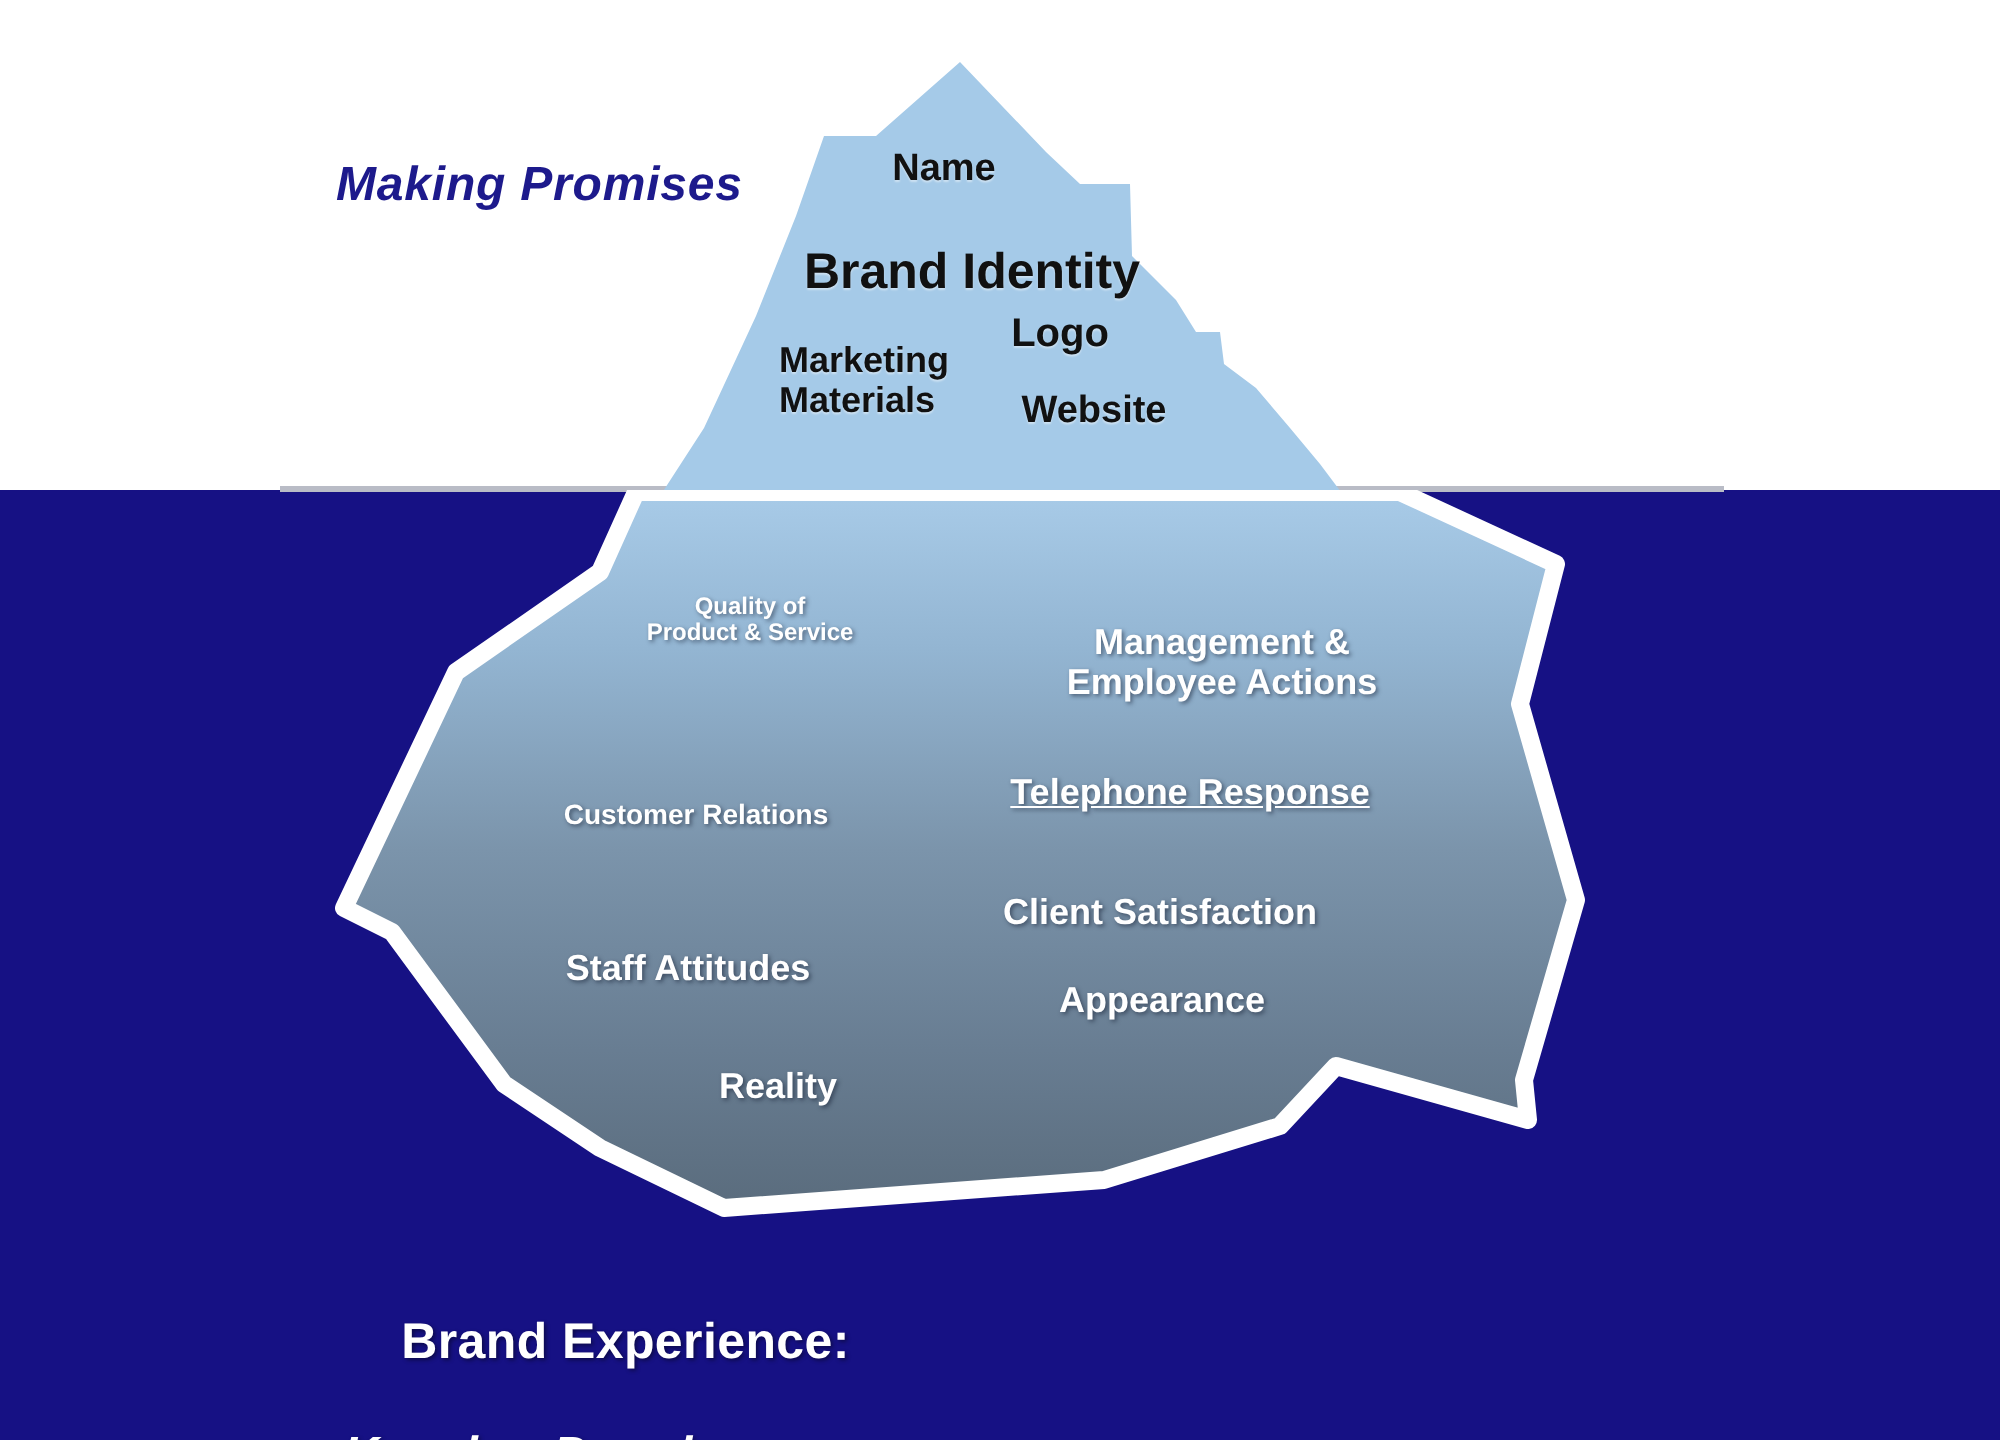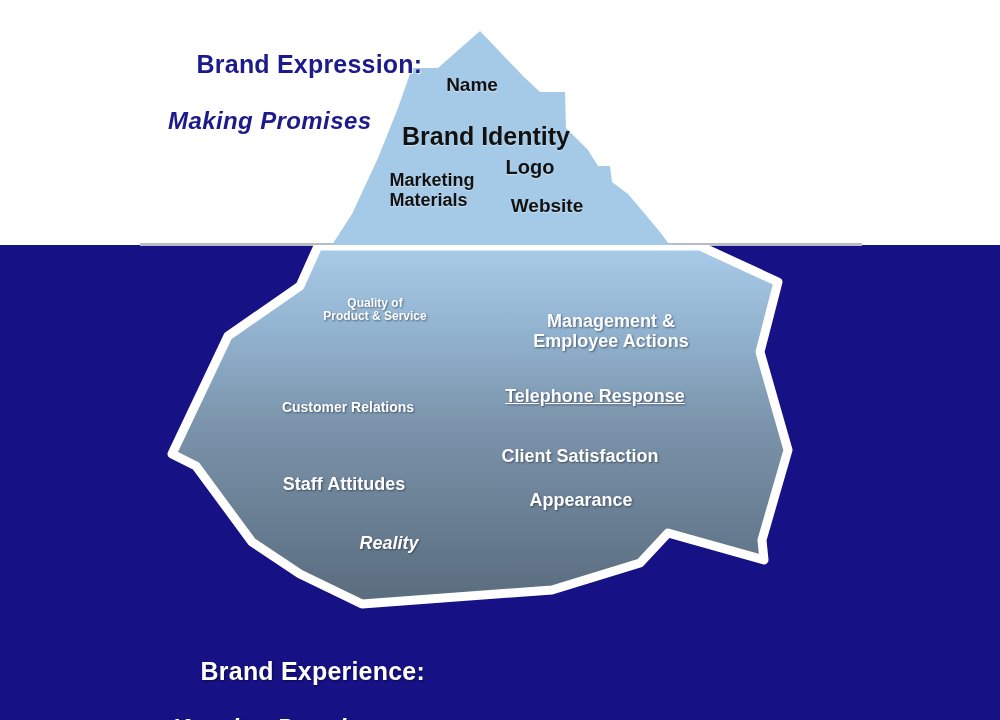--- a/index.html
+++ b/index.html
@@ -131,21 +131,20 @@
     </g>
 
     <g clip-path="url(#clipSea)">
       <path d="M318,246 L700,246 L778,282 L760,352 L788,450 L762,540 L764,560
                L668,533 L640,563 L552,590 L362,604 L300,574 L252,542 L196,466
                L172,454 L228,336 L300,286 Z" fill="url(#deepGrad)" stroke="#ffffff" stroke-width="9" stroke-linejoin="round" stroke-linecap="round"></path>
     </g>
   </svg>
 
   <div class="lbl hdr-top">
-    <span>Brand Expression:</span>
     <span class="sub">Making Promises</span>
   </div>
 
   <div class="lbl hdr-bottom">
     <span>Brand Experience:</span>
     <span class="sub">Keeping Promises</span>
   </div>
 
   <div class="lbl tip-lbl" id="tip-section-title" style="left: 486px; top: 122px; font-size: 25px;">Brand Identity</div>
 
@@ -160,16 +159,16 @@
   <div id="deep-labels">
       <div class="lbl deep-lbl" style="left: 375px; top: 297px; font-size: 12px;">Quality of
 Product &amp; Service</div>
       <div class="lbl deep-lbl" style="left: 611px; top: 311px; font-size: 18px;">Management &amp;
 Employee Actions</div>
       <div class="lbl deep-lbl" style="left: 595px; top: 386px; font-size: 18px; text-decoration: underline;">Telephone Response</div>
       <div class="lbl deep-lbl" style="left: 348px; top: 400px; font-size: 14px; text-align: center;">Customer Relations</div>
       <div class="lbl deep-lbl" style="left: 580px; top: 446px; font-size: 18px;">Client Satisfaction</div>
       <div class="lbl deep-lbl" style="left: 344px; top: 474px; font-size: 18px;">Staff Attitudes</div>
       <div class="lbl deep-lbl" style="left: 581px; top: 490px; font-size: 18px;">Appearance</div>
-      <div class="lbl deep-lbl" style="left: 389px; top: 533px; font-size: 18px; font-style: italic;">Reality</div>
+      <div class="lbl deep-lbl" style="left: 389px; top: 533px; font-size: 18px;">Reality</div>
     </div>
 
 </div>
 
 </body></html>

